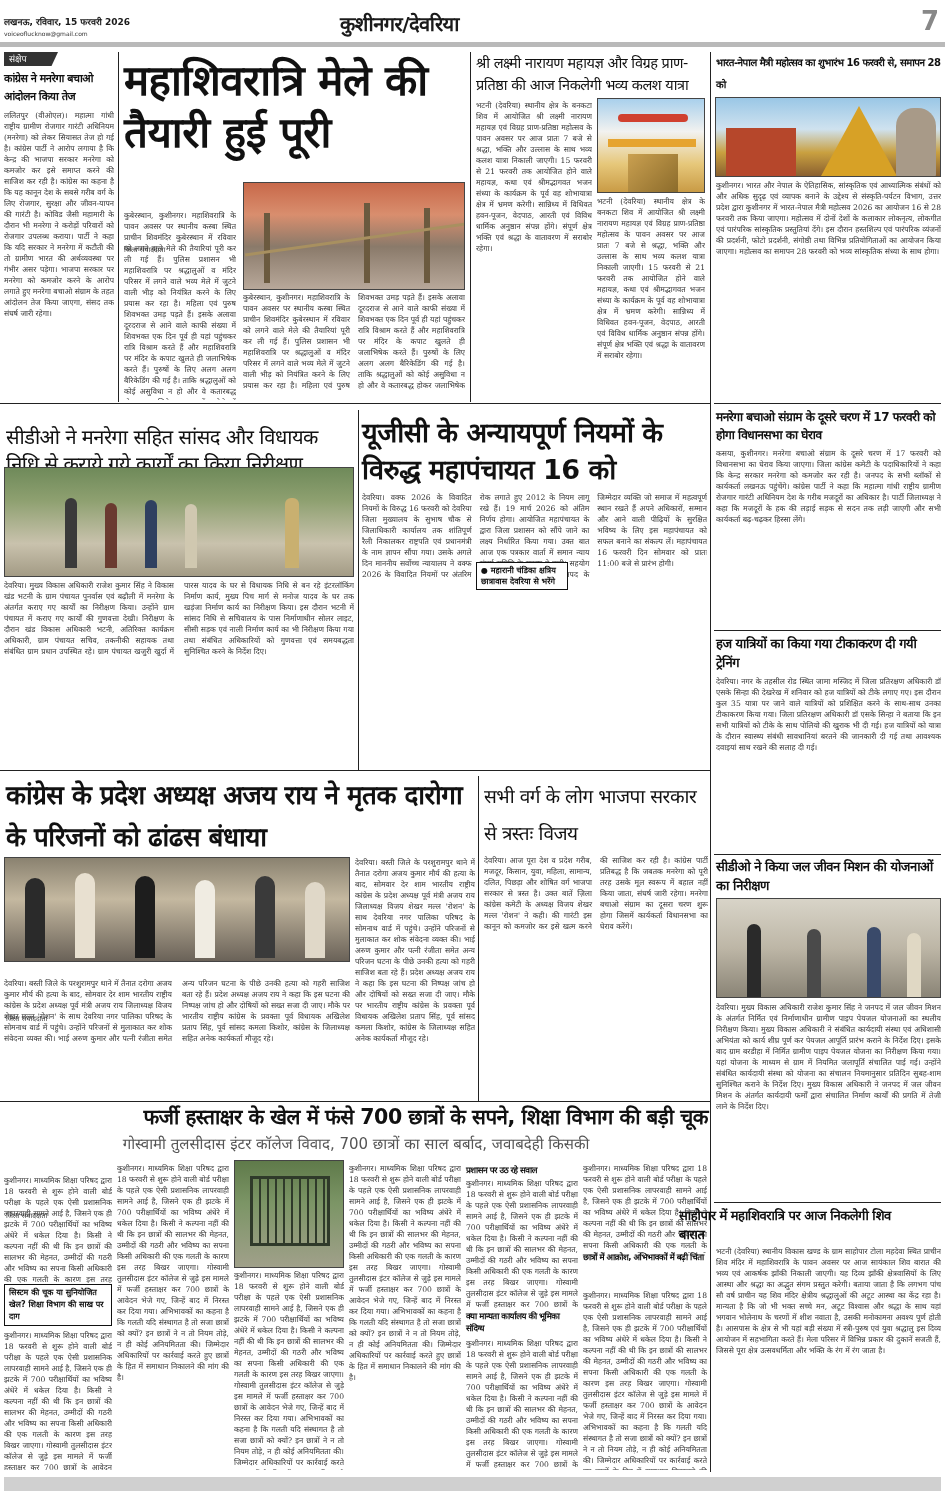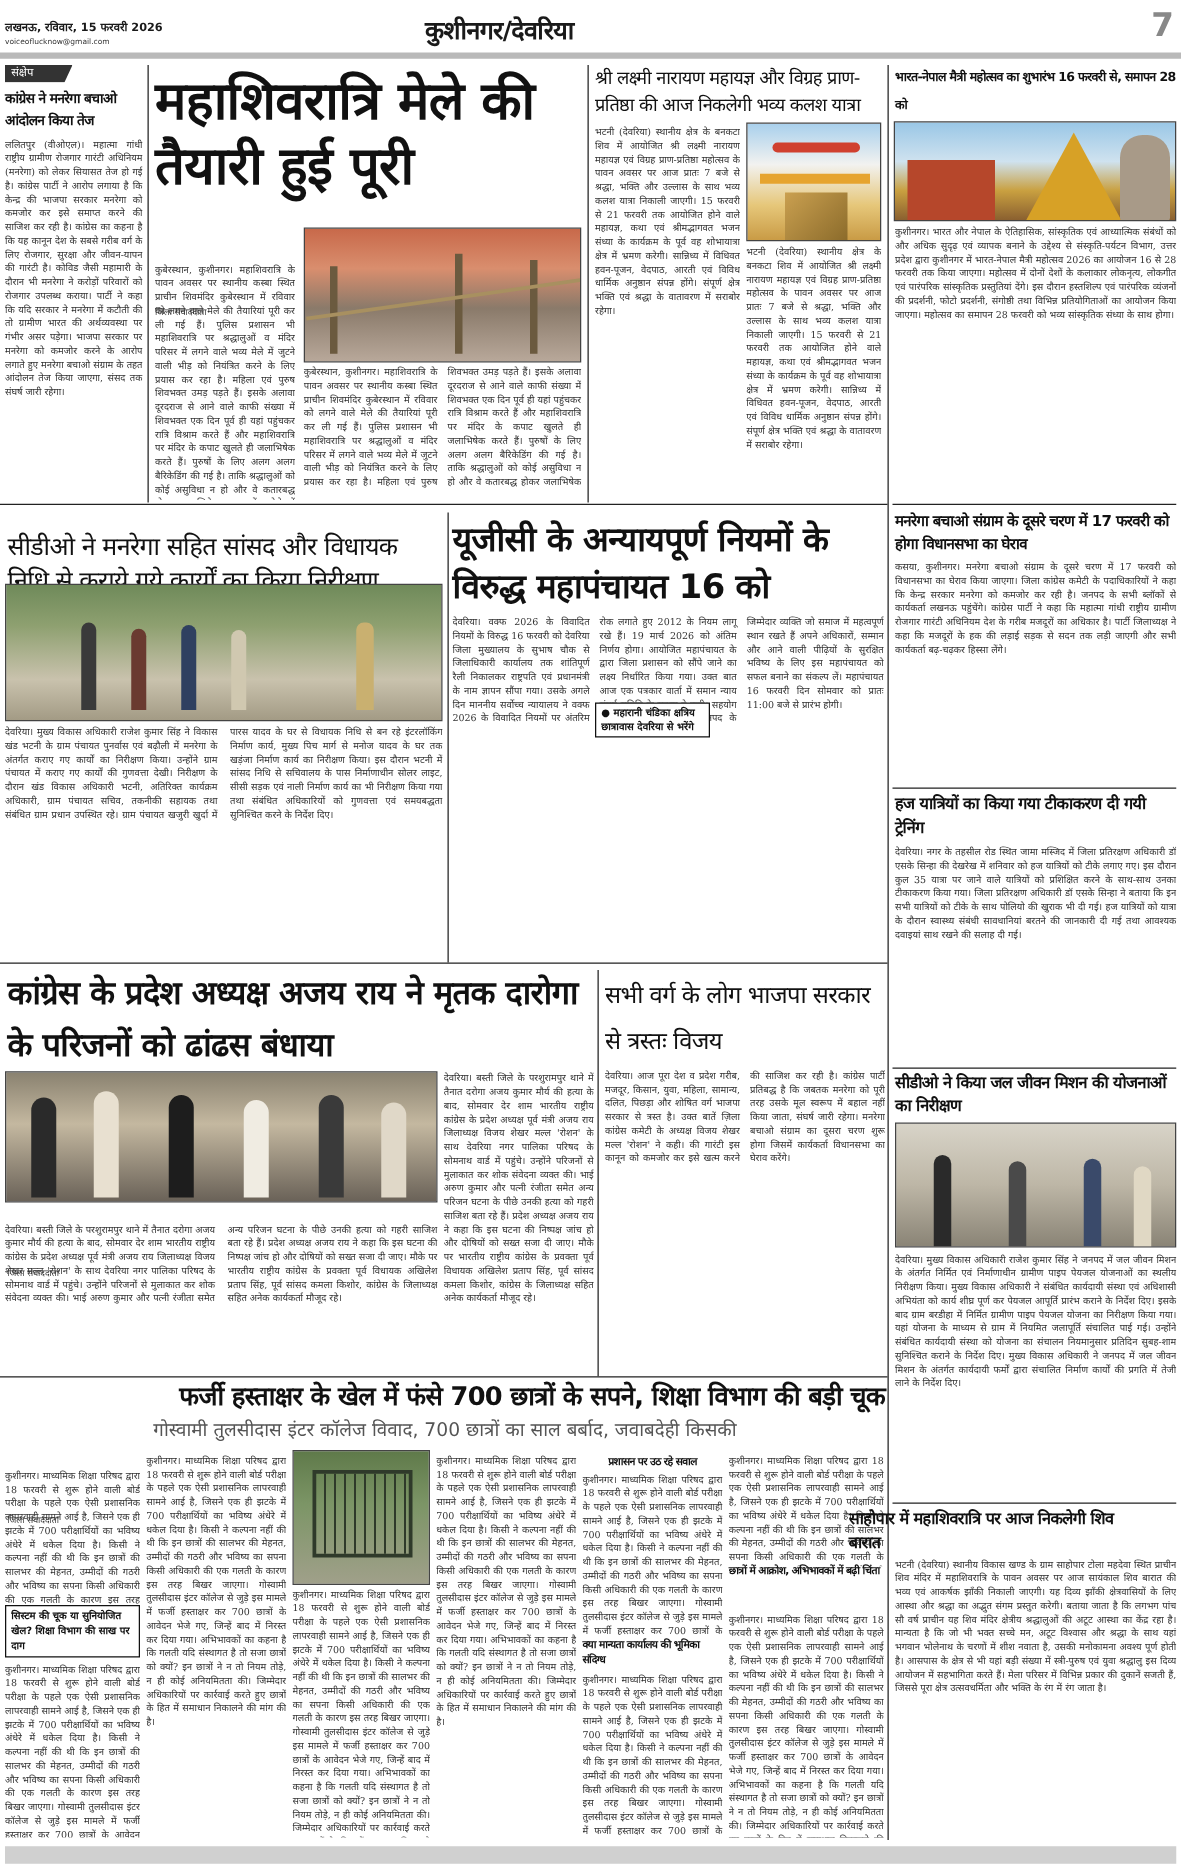--- a/index.html
+++ b/index.html
@@ -138,21 +138,21 @@
 <div class="abs byline" style="left:6px;top:1163px;">जिला संवाददाता</div>
 <div class="abs txt" style="left:4px;top:1175px;width:108px;height:108px;">कुशीनगर। माध्यमिक शिक्षा परिषद द्वारा 18 फरवरी से शुरू होने वाली बोर्ड परीक्षा के पहले एक ऐसी प्रशासनिक लापरवाही सामने आई है, जिसने एक ही झटके में 700 परीक्षार्थियों का भविष्य अंधेरे में धकेल दिया है। किसी ने कल्पना नहीं की थी कि इन छात्रों की सालभर की मेहनत, उम्मीदों की गठरी और भविष्य का सपना किसी अधिकारी की एक गलती के कारण इस तरह बिखर जाएगा। गोस्वामी तुलसीदास इंटर कॉलेज से जुड़े इस मामले में फर्जी हस्ताक्षर कर 700 छात्रों के आवेदन भेजे गए, जिन्हें बाद में निरस्त कर दिया गया। अभिभावकों का कहना है कि गलती यदि संस्थागत है तो सजा छात्रों को क्यों? इन छात्रों ने न तो नियम तोड़े, न ही कोई अनियमितता की। जिम्मेदार अधिकारियों पर कार्रवाई करते हुए छात्रों के हित में समाधान निकालने की मांग की है।</div>
 <div class="boxed" style="left:4px;top:1284px;width:108px;font-size:8px;line-height:12px;">सिस्टम की चूक या सुनियोजित खेल? शिक्षा विभाग की साख पर दाग</div>
 <div class="abs txt" style="left:4px;top:1330px;width:108px;height:140px;">कुशीनगर। माध्यमिक शिक्षा परिषद द्वारा 18 फरवरी से शुरू होने वाली बोर्ड परीक्षा के पहले एक ऐसी प्रशासनिक लापरवाही सामने आई है, जिसने एक ही झटके में 700 परीक्षार्थियों का भविष्य अंधेरे में धकेल दिया है। किसी ने कल्पना नहीं की थी कि इन छात्रों की सालभर की मेहनत, उम्मीदों की गठरी और भविष्य का सपना किसी अधिकारी की एक गलती के कारण इस तरह बिखर जाएगा। गोस्वामी तुलसीदास इंटर कॉलेज से जुड़े इस मामले में फर्जी हस्ताक्षर कर 700 छात्रों के आवेदन भेजे गए, जिन्हें बाद में निरस्त कर दिया गया। अभिभावकों का कहना है कि गलती यदि संस्थागत है तो सजा छात्रों को क्यों? इन छात्रों ने न तो नियम तोड़े, न ही कोई अनियमितता की। जिम्मेदार अधिकारियों पर कार्रवाई करते हुए छात्रों के हित में समाधान निकालने की मांग की है।</div>
 <div class="abs txt" style="left:117px;top:1163px;width:112px;height:307px;">कुशीनगर। माध्यमिक शिक्षा परिषद द्वारा 18 फरवरी से शुरू होने वाली बोर्ड परीक्षा के पहले एक ऐसी प्रशासनिक लापरवाही सामने आई है, जिसने एक ही झटके में 700 परीक्षार्थियों का भविष्य अंधेरे में धकेल दिया है। किसी ने कल्पना नहीं की थी कि इन छात्रों की सालभर की मेहनत, उम्मीदों की गठरी और भविष्य का सपना किसी अधिकारी की एक गलती के कारण इस तरह बिखर जाएगा। गोस्वामी तुलसीदास इंटर कॉलेज से जुड़े इस मामले में फर्जी हस्ताक्षर कर 700 छात्रों के आवेदन भेजे गए, जिन्हें बाद में निरस्त कर दिया गया। अभिभावकों का कहना है कि गलती यदि संस्थागत है तो सजा छात्रों को क्यों? इन छात्रों ने न तो नियम तोड़े, न ही कोई अनियमितता की। जिम्मेदार अधिकारियों पर कार्रवाई करते हुए छात्रों के हित में समाधान निकालने की मांग की है।</div>
 <div class="photo" style="left:234px;top:1160px;width:110px;height:108px;background:linear-gradient(180deg,#5f7a4a 0%,#7c9566 40%,#a0a08a 100%);">
   <div style="position:absolute;left:15px;top:15px;width:80px;height:70px;border:3px solid #2f3a2a;background:repeating-linear-gradient(90deg,transparent 0 6px,#2f3a2a 6px 8px);"></div>
 </div>
 <div class="abs txt" style="left:234px;top:1270px;width:110px;height:200px;">कुशीनगर। माध्यमिक शिक्षा परिषद द्वारा 18 फरवरी से शुरू होने वाली बोर्ड परीक्षा के पहले एक ऐसी प्रशासनिक लापरवाही सामने आई है, जिसने एक ही झटके में 700 परीक्षार्थियों का भविष्य अंधेरे में धकेल दिया है। किसी ने कल्पना नहीं की थी कि इन छात्रों की सालभर की मेहनत, उम्मीदों की गठरी और भविष्य का सपना किसी अधिकारी की एक गलती के कारण इस तरह बिखर जाएगा। गोस्वामी तुलसीदास इंटर कॉलेज से जुड़े इस मामले में फर्जी हस्ताक्षर कर 700 छात्रों के आवेदन भेजे गए, जिन्हें बाद में निरस्त कर दिया गया। अभिभावकों का कहना है कि गलती यदि संस्थागत है तो सजा छात्रों को क्यों? इन छात्रों ने न तो नियम तोड़े, न ही कोई अनियमितता की। जिम्मेदार अधिकारियों पर कार्रवाई करते हुए छात्रों के हित में समाधान निकालने की मांग की है।</div>
 <div class="abs txt" style="left:349px;top:1163px;width:112px;height:307px;">कुशीनगर। माध्यमिक शिक्षा परिषद द्वारा 18 फरवरी से शुरू होने वाली बोर्ड परीक्षा के पहले एक ऐसी प्रशासनिक लापरवाही सामने आई है, जिसने एक ही झटके में 700 परीक्षार्थियों का भविष्य अंधेरे में धकेल दिया है। किसी ने कल्पना नहीं की थी कि इन छात्रों की सालभर की मेहनत, उम्मीदों की गठरी और भविष्य का सपना किसी अधिकारी की एक गलती के कारण इस तरह बिखर जाएगा। गोस्वामी तुलसीदास इंटर कॉलेज से जुड़े इस मामले में फर्जी हस्ताक्षर कर 700 छात्रों के आवेदन भेजे गए, जिन्हें बाद में निरस्त कर दिया गया। अभिभावकों का कहना है कि गलती यदि संस्थागत है तो सजा छात्रों को क्यों? इन छात्रों ने न तो नियम तोड़े, न ही कोई अनियमितता की। जिम्मेदार अधिकारियों पर कार्रवाई करते हुए छात्रों के हित में समाधान निकालने की मांग की है।</div>
-<div class="abs hd" style="left:466px;top:1164px;width:112px;font-size:8.5px;line-height:12px;text-align:center;">प्रशासन पर उठ रहे सवाल</div>
+<div class="abs hd" style="left:466px;top:1164px;width:112px;font-size:8.5px;line-height:12px;">प्रशासन पर उठ रहे सवाल</div>
 <div class="abs txt" style="left:466px;top:1178px;width:112px;height:130px;">कुशीनगर। माध्यमिक शिक्षा परिषद द्वारा 18 फरवरी से शुरू होने वाली बोर्ड परीक्षा के पहले एक ऐसी प्रशासनिक लापरवाही सामने आई है, जिसने एक ही झटके में 700 परीक्षार्थियों का भविष्य अंधेरे में धकेल दिया है। किसी ने कल्पना नहीं की थी कि इन छात्रों की सालभर की मेहनत, उम्मीदों की गठरी और भविष्य का सपना किसी अधिकारी की एक गलती के कारण इस तरह बिखर जाएगा। गोस्वामी तुलसीदास इंटर कॉलेज से जुड़े इस मामले में फर्जी हस्ताक्षर कर 700 छात्रों के आवेदन भेजे गए, जिन्हें बाद में निरस्त कर दिया गया। अभिभावकों का कहना है कि गलती यदि संस्थागत है तो सजा छात्रों को क्यों? इन छात्रों ने न तो नियम तोड़े, न ही कोई अनियमितता की। जिम्मेदार अधिकारियों पर कार्रवाई करते हुए छात्रों के हित में समाधान निकालने की मांग की है।</div>
 <div class="abs hd" style="left:466px;top:1310px;width:112px;font-size:8.5px;line-height:12px;">क्या मान्यता कार्यालय की भूमिका संदिग्ध</div>
 <div class="abs txt" style="left:466px;top:1338px;width:112px;height:132px;">कुशीनगर। माध्यमिक शिक्षा परिषद द्वारा 18 फरवरी से शुरू होने वाली बोर्ड परीक्षा के पहले एक ऐसी प्रशासनिक लापरवाही सामने आई है, जिसने एक ही झटके में 700 परीक्षार्थियों का भविष्य अंधेरे में धकेल दिया है। किसी ने कल्पना नहीं की थी कि इन छात्रों की सालभर की मेहनत, उम्मीदों की गठरी और भविष्य का सपना किसी अधिकारी की एक गलती के कारण इस तरह बिखर जाएगा। गोस्वामी तुलसीदास इंटर कॉलेज से जुड़े इस मामले में फर्जी हस्ताक्षर कर 700 छात्रों के आवेदन भेजे गए, जिन्हें बाद में निरस्त कर दिया गया। अभिभावकों का कहना है कि गलती यदि संस्थागत है तो सजा छात्रों को क्यों? इन छात्रों ने न तो नियम तोड़े, न ही कोई अनियमितता की। जिम्मेदार अधिकारियों पर कार्रवाई करते हुए छात्रों के हित में समाधान निकालने की मांग की है।</div>
 <div class="abs txt" style="left:583px;top:1163px;width:124px;height:90px;">कुशीनगर। माध्यमिक शिक्षा परिषद द्वारा 18 फरवरी से शुरू होने वाली बोर्ड परीक्षा के पहले एक ऐसी प्रशासनिक लापरवाही सामने आई है, जिसने एक ही झटके में 700 परीक्षार्थियों का भविष्य अंधेरे में धकेल दिया है। किसी ने कल्पना नहीं की थी कि इन छात्रों की सालभर की मेहनत, उम्मीदों की गठरी और भविष्य का सपना किसी अधिकारी की एक गलती के कारण इस तरह बिखर जाएगा। गोस्वामी तुलसीदास इंटर कॉलेज से जुड़े इस मामले में फर्जी हस्ताक्षर कर 700 छात्रों के आवेदन भेजे गए, जिन्हें बाद में निरस्त कर दिया गया। अभिभावकों का कहना है कि गलती यदि संस्थागत है तो सजा छात्रों को क्यों? इन छात्रों ने न तो नियम तोड़े, न ही कोई अनियमितता की। जिम्मेदार अधिकारियों पर कार्रवाई करते हुए छात्रों के हित में समाधान निकालने की मांग की है।</div>
 <div class="abs hd" style="left:583px;top:1210px;width:124px;font-size:8.5px;line-height:12px;margin-top:41px;">छात्रों में आक्रोश, अभिभावकों में बढ़ी चिंता</div>
 <div class="abs txt" style="left:583px;top:1290px;width:124px;height:180px;">कुशीनगर। माध्यमिक शिक्षा परिषद द्वारा 18 फरवरी से शुरू होने वाली बोर्ड परीक्षा के पहले एक ऐसी प्रशासनिक लापरवाही सामने आई है, जिसने एक ही झटके में 700 परीक्षार्थियों का भविष्य अंधेरे में धकेल दिया है। किसी ने कल्पना नहीं की थी कि इन छात्रों की सालभर की मेहनत, उम्मीदों की गठरी और भविष्य का सपना किसी अधिकारी की एक गलती के कारण इस तरह बिखर जाएगा। गोस्वामी तुलसीदास इंटर कॉलेज से जुड़े इस मामले में फर्जी हस्ताक्षर कर 700 छात्रों के आवेदन भेजे गए, जिन्हें बाद में निरस्त कर दिया गया। अभिभावकों का कहना है कि गलती यदि संस्थागत है तो सजा छात्रों को क्यों? इन छात्रों ने न तो नियम तोड़े, न ही कोई अनियमितता की। जिम्मेदार अधिकारियों पर कार्रवाई करते हुए छात्रों के हित में समाधान निकालने की मांग की है।</div>
 
 <div class="hline" style="left:714px;top:1202px;width:227px;"></div>
 <div class="abs hd" style="left:679px;top:1206px;width:225px;font-size:13px;line-height:19px;">साहोपार में महाशिवरात्रि पर आज निकलेगी शिव बारात</div>
 <div class="abs txt" style="left:716px;top:1246px;width:225px;height:226px;">भटनी (देवरिया) स्थानीय विकास खण्ड के ग्राम साहोपार टोला महदेवा स्थित प्राचीन शिव मंदिर में महाशिवरात्रि के पावन अवसर पर आज सायंकाल शिव बारात की भव्य एवं आकर्षक झाँकी निकाली जाएगी। यह दिव्य झाँकी क्षेत्रवासियों के लिए आस्था और श्रद्धा का अद्भुत संगम प्रस्तुत करेगी। बताया जाता है कि लगभग पांच सौ वर्ष प्राचीन यह शिव मंदिर क्षेत्रीय श्रद्धालुओं की अटूट आस्था का केंद्र रहा है। मान्यता है कि जो भी भक्त सच्चे मन, अटूट विश्वास और श्रद्धा के साथ यहां भगवान भोलेनाथ के चरणों में शीश नवाता है, उसकी मनोकामना अवश्य पूर्ण होती है। आसपास के क्षेत्र से भी यहां बड़ी संख्या में स्त्री-पुरुष एवं युवा श्रद्धालु इस दिव्य आयोजन में सहभागिता करते हैं। मेला परिसर में विभिन्न प्रकार की दुकानें सजती हैं, जिससे पूरा क्षेत्र उत्सवधर्मिता और भक्ति के रंग में रंग जाता है।</div>

